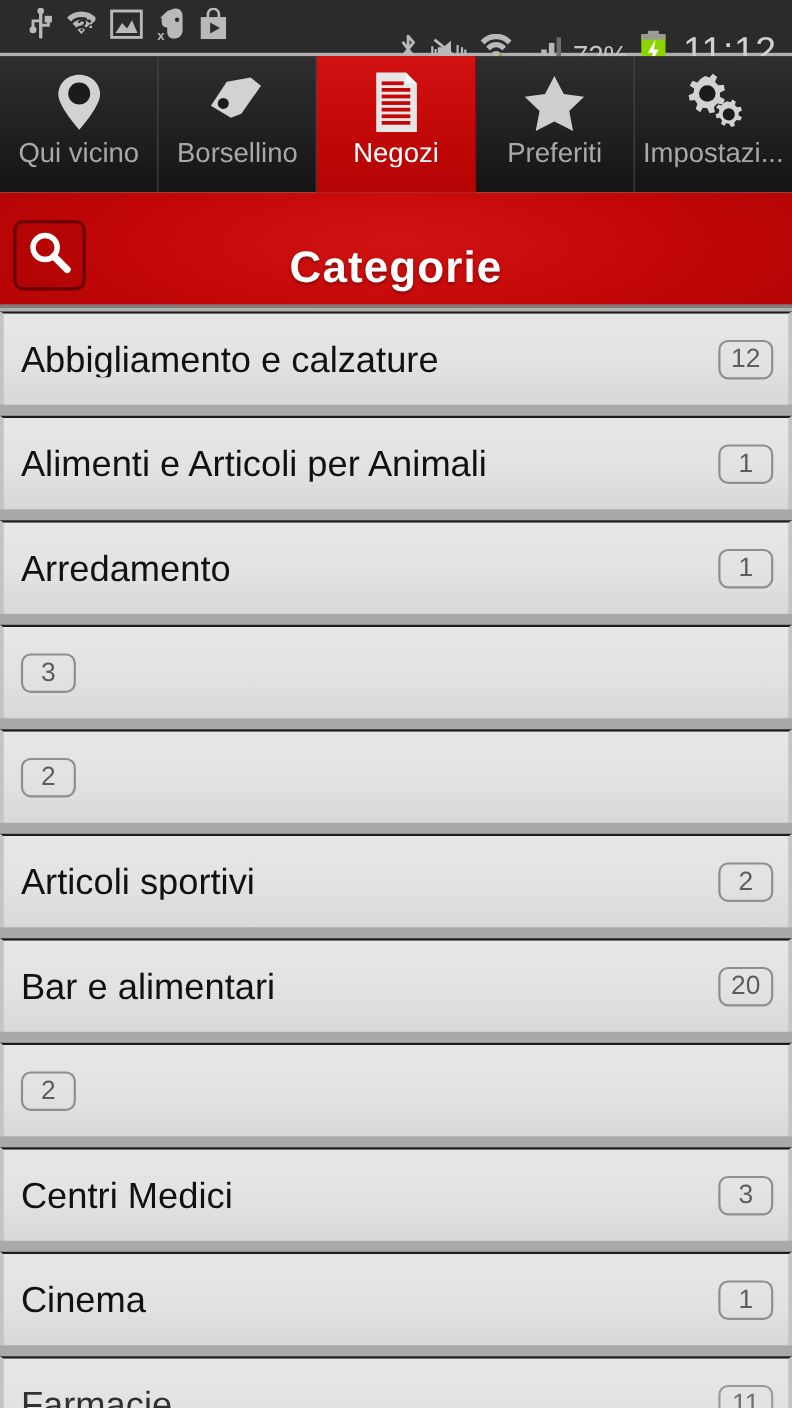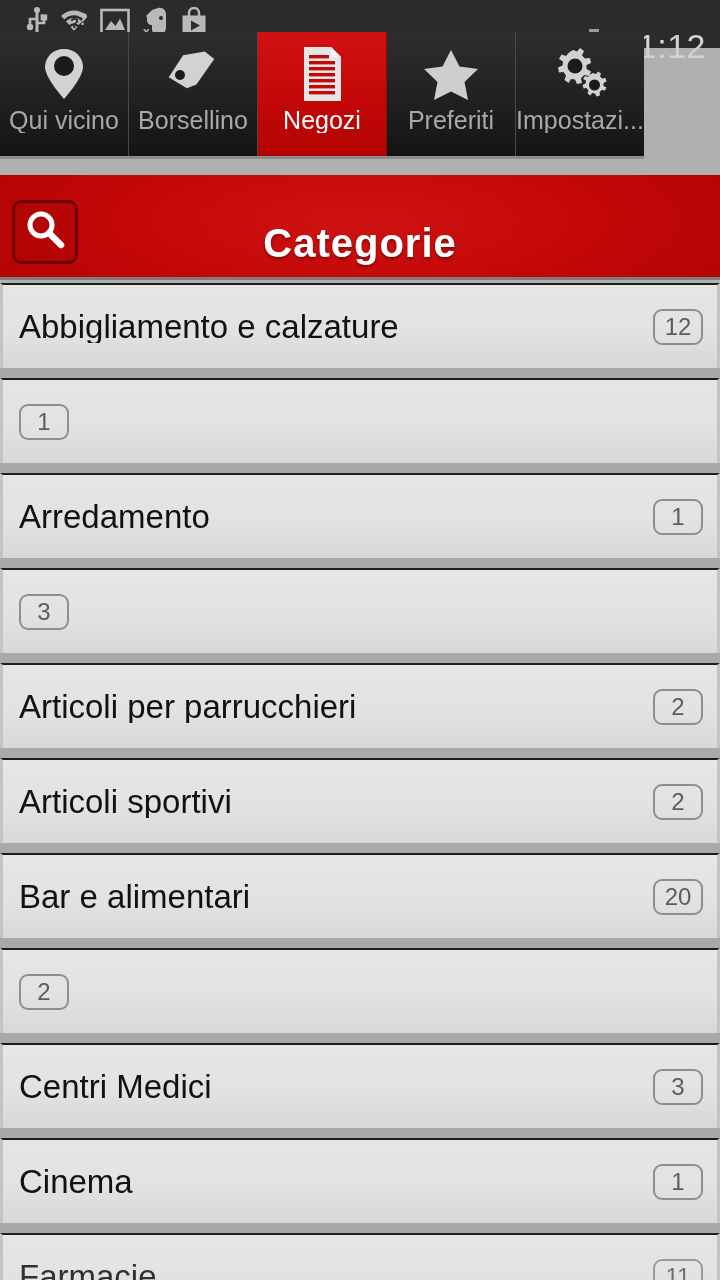--- a/index.html
+++ b/index.html
@@ -24,21 +24,21 @@
     color:#c6c6c6; font-size:25px; letter-spacing:0px;
     font-family:"Liberation Sans", sans-serif;
   }
   .sb-clock {
     color:#d2d2d2; font-size:34px; font-weight:400; letter-spacing:0.5px;
     margin-left:4px; font-family:"Liberation Sans", sans-serif;margin-top:44px;
   }
 
   
   .tabbar {
-    position:absolute; top:32px; left:0; width:644px; height:127px;
+    position:absolute; top:51px; left:0; width:720px; height:127px;
     background:linear-gradient(to bottom,#2e2e2e 0%,#232323 45%,#141414 100%);
     display:flex;
     border-bottom:3px solid #8c8c8c;
   }
   .tab {
     flex:1 1 0; min-width:0;
     display:flex; flex-direction:column; align-items:center; justify-content:flex-start;
     position:relative; padding-top:12px;
     border-right:1px solid #494949;
   }
@@ -297,31 +297,31 @@
     </div>
     <div class="header-title">Categorie</div>
   </div>
 
   <div class="list" id="category-list">
       <div class="row">
         <div class="row-label">Abbigliamento e calzature</div>
         <div class="row-badge">12</div>
       </div>
       <div class="row">
+        <div class="row-label">Alimenti e Articoli per Animali</div>
         <div class="row-badge">1</div>
       </div>
       <div class="row">
         <div class="row-label">Arredamento</div>
         <div class="row-badge">1</div>
       </div>
       <div class="row">
         <div class="row-badge">3</div>
       </div>
       <div class="row">
-        <div class="row-label">Articoli per parrucchieri</div>
         <div class="row-badge">2</div>
       </div>
       <div class="row">
         <div class="row-label">Articoli sportivi</div>
         <div class="row-badge">2</div>
       </div>
       <div class="row">
         <div class="row-label">Bar e alimentari</div>
         <div class="row-badge">20</div>
       </div>

